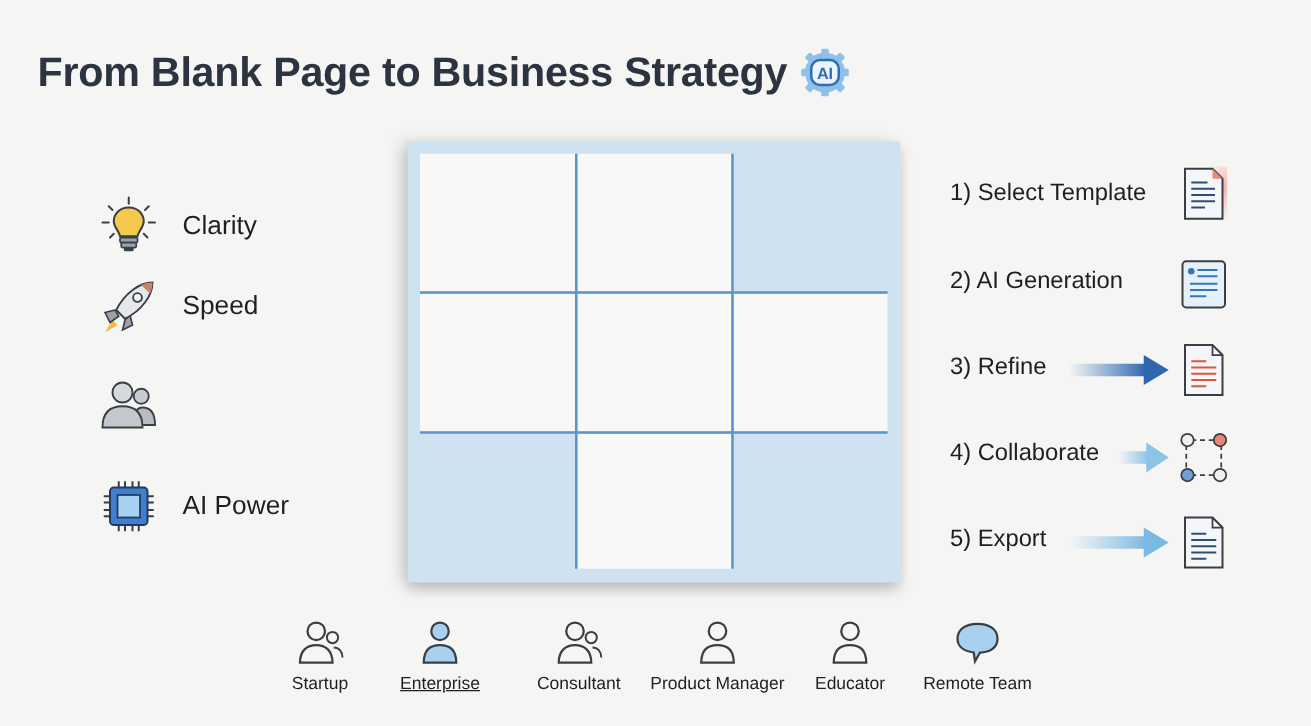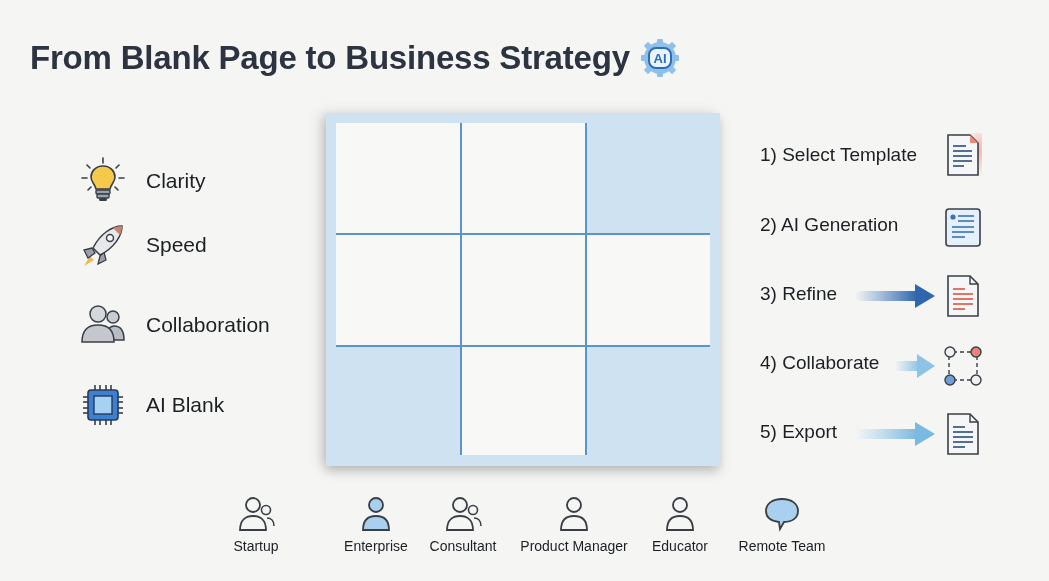--- a/index.html
+++ b/index.html
@@ -104,21 +104,20 @@
 
 <div class="feature" style="top:300px;">
   <div class="ic">
     <svg width="50" height="50" viewBox="0 0 50 50">
       <circle cx="35" cy="17" r="6" fill="#c8ccd2" stroke="#3a3f46" stroke-width="1.5"></circle>
       <path d="M28 40 C28 30 32 26 36 26 C42 26 46 30 46 40 Z" fill="#b8bdc4" stroke="#3a3f46" stroke-width="1.5"></path>
       <circle cx="20" cy="14" r="8" fill="#d5d8dc" stroke="#3a3f46" stroke-width="1.5"></circle>
       <path d="M4 42 C4 30 10 25 20 25 C30 25 36 30 36 42 Z" fill="#c4c8ce" stroke="#3a3f46" stroke-width="1.5"></path>
     </svg>
   </div>
-  <span class="lbl">Collaboration</span>
 </div>
 
 <div class="feature" style="top:380px;">
   <div class="ic">
     <svg width="50" height="50" viewBox="0 0 50 50">
       <g stroke="#3a3f46" stroke-width="1.6">
         <line x1="17" y1="5" x2="17" y2="11"></line>
           <line x1="22" y1="5" x2="22" y2="11"></line>
           <line x1="28" y1="5" x2="28" y2="11"></line>
           <line x1="33" y1="5" x2="33" y2="11"></line>
@@ -132,21 +131,21 @@
           <line x1="5" y1="33" x2="11" y2="33"></line>
         <line x1="39" y1="17" x2="45" y2="17"></line>
           <line x1="39" y1="22" x2="45" y2="22"></line>
           <line x1="39" y1="28" x2="45" y2="28"></line>
           <line x1="39" y1="33" x2="45" y2="33"></line>
       </g>
       <rect x="10" y="10" width="30" height="30" rx="3" fill="#3f7fd0" stroke="#243a5c" stroke-width="1.6"></rect>
       <rect x="16" y="16" width="18" height="18" fill="#a7d1f2" stroke="#243a5c" stroke-width="1.4"></rect>
     </svg>
   </div>
-  <span class="lbl">AI Blank</span>
+  <span class="lbl">AI Power</span>
 </div>
 
 <div class="grid-wrap">
 
   <div class="cell" style="left:10px; top:10px; width:124px; height:110px;"></div>
   <div class="cell" style="left:136px; top:10px; width:123px; height:110px;"></div>
 
   <div class="cell" style="left:10px; top:122px; width:124px; height:110px;"></div>
   <div class="cell" style="left:136px; top:122px; width:123px; height:110px;"></div>
   <div class="cell" style="left:261px; top:122px; width:123px; height:110px;"></div>
@@ -275,21 +274,21 @@
 <div class="persona" style="left:196px;justify-content:flex-end;">
   <svg class="ic" viewBox="0 0 40 36">
     <circle cx="17" cy="9" r="7" fill="none" stroke="#3a3f46" stroke-width="1.8"></circle>
     <path d="M4 34 C4 24 10 20 17 20 C24 20 30 24 30 34 Z" fill="none" stroke="#3a3f46" stroke-width="1.8"></path>
     <circle cx="30" cy="14" r="4.5" fill="none" stroke="#3a3f46" stroke-width="1.6"></circle>
     <path d="M31 22 C35 22 38 25 38 30" fill="none" stroke="#3a3f46" stroke-width="1.6"></path>
   </svg>
   <span class="lbl">Startup</span>
 </div>
 
-<div class="persona" style="left:316px;">
+<div class="persona" style="left:292px;text-decoration:underline;">
   <svg class="ic" viewBox="0 0 40 36">
     <circle cx="20" cy="9" r="7" fill="#a9d0ee" stroke="#3a3f46" stroke-width="1.8"></circle>
     <path d="M7 34 C7 24 12 20 20 20 C28 20 33 24 33 34 Z" fill="#a9d0ee" stroke="#3a3f46" stroke-width="1.8"></path>
   </svg>
   <span class="lbl">Enterprise</span>
 </div>
 
 <div class="persona" style="left:403px;">
   <svg class="ic" viewBox="0 0 40 36">
     <circle cx="17" cy="9" r="7" fill="none" stroke="#3a3f46" stroke-width="1.8"></circle>

